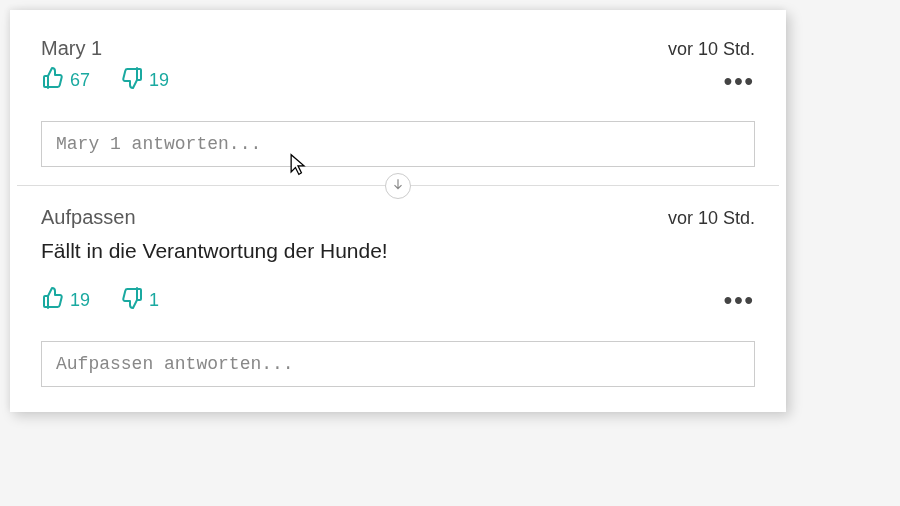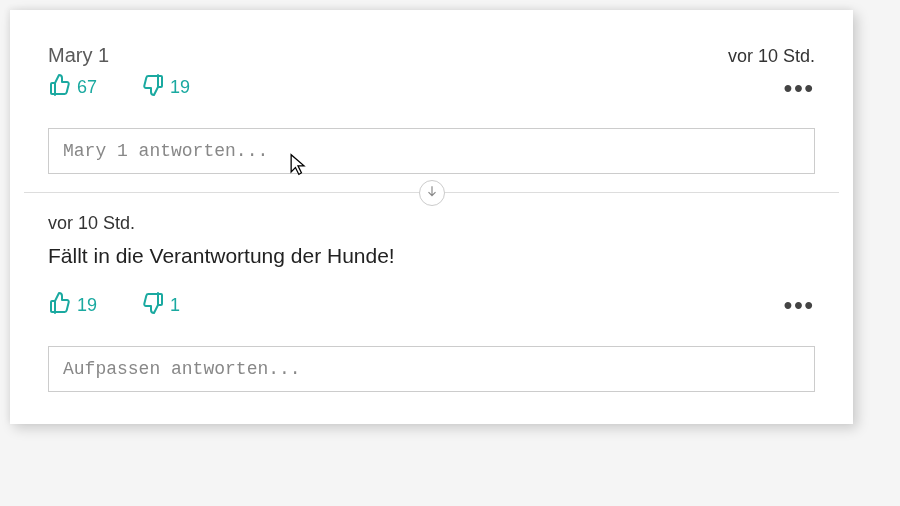--- a/index.html
+++ b/index.html
@@ -7,58 +7,59 @@
     font-family: -apple-system, BlinkMacSystemFont, "Segoe UI", Arial, sans-serif;
     background: #f5f5f5;
     width: 900px;
     height: 506px;
     overflow: hidden;
     position: relative;
   }
   .card {
     background: #fff;
     margin: 10px;
-    width: 843px;
+    width: 776px;
     box-shadow: 4px 4px 12px rgba(0,0,0,0.18), -2px -2px 6px rgba(0,0,0,0.05);
-    padding: 14px;
+    padding: 7px;
   }
   .comment {
     padding: 20px 24px 14px 24px;
     position: relative;
   }
   .comment-header {
     display: flex;
     justify-content: space-between;
     align-items: baseline;
     margin-bottom: 6px;
   }
   .author {
     font-size: 20px;
     color: #5a5a5a;
     font-weight: 400;
   }
   .timestamp {
     font-size: 18px;
     color: #333;
+    margin-left: 24px;
   }
   .body {
     font-size: 21px;
     color: #222;
     line-height: 1.55;
     margin-bottom: 18px;
   }
   .actions-row {
     display: flex;
     align-items: center;
     justify-content: space-between;
   }
   .votes {
     display: flex;
     align-items: center;
-    gap: 44px;
+    gap: 30px;
   }
   .vote {
     display: flex;
     align-items: center;
     gap: 5px;
     color: #1aa9a0;
     font-size: 18px;
     font-weight: 500;
     cursor: pointer;
   }
@@ -177,20 +178,21 @@
       <span>
         <svg viewBox="0 0 24 24">
             <path d="M12 4v16 M6 14l6 6 6-6"></path>
           </svg>
       </span>
     </div>
   </div>
 
   <div class="comment">
     <div class="comment-header">
+      <span class="author">Aufpassen</span>
       <span class="timestamp">vor 10 Std.</span>
     </div>
     <div class="body">Fällt in die Verantwortung der Hunde!</div>
     <div class="actions-row">
       <div class="votes">
         <div class="vote">
           <span>
             <svg viewBox="0 0 24 24">
                 <path d="M7 22V10 M7 10H4c-.6 0-1 .4-1 1v9c0 .6.4 1 1 1h3 M7 10l4-8c1.5 0 3 1 3 3v4h5c1 0 2 1 1.7 2.3l-2 8c-.2.8-1 1.7-2 1.7H7"></path>
               </svg>

